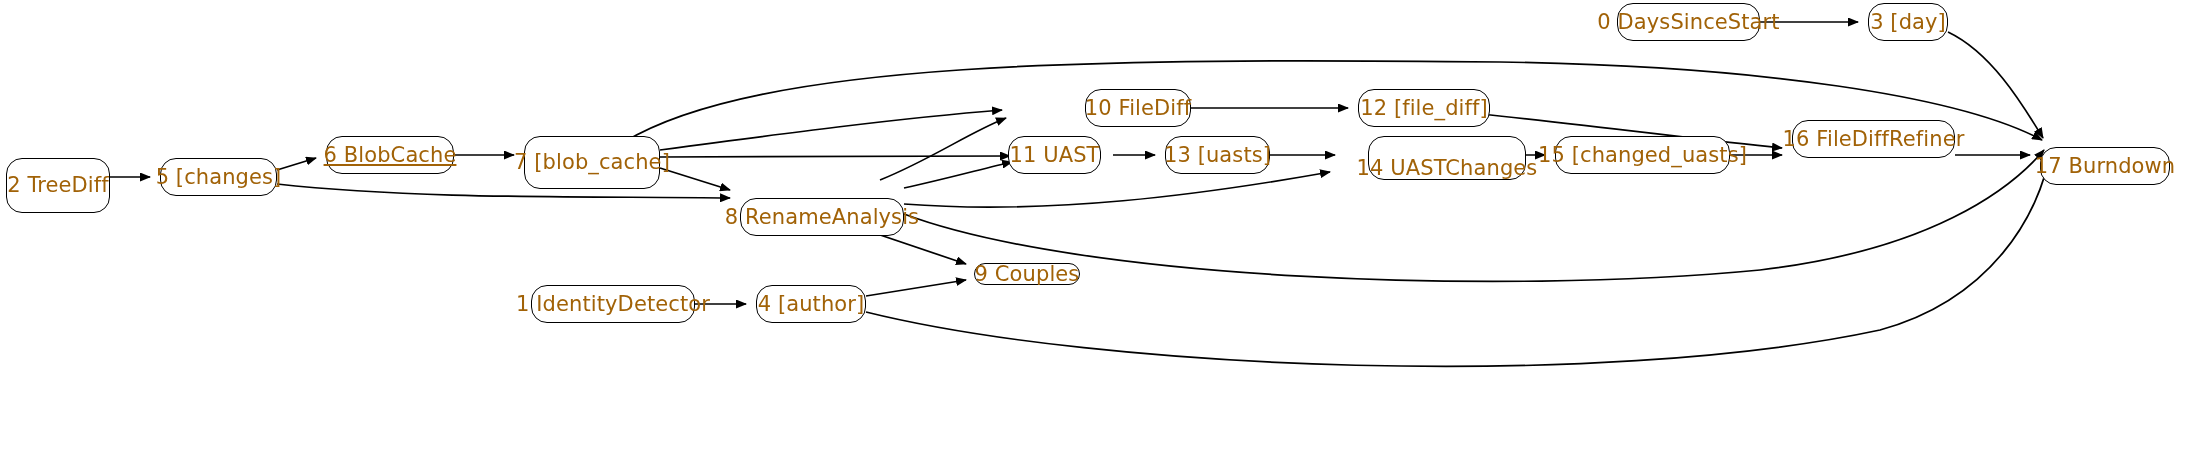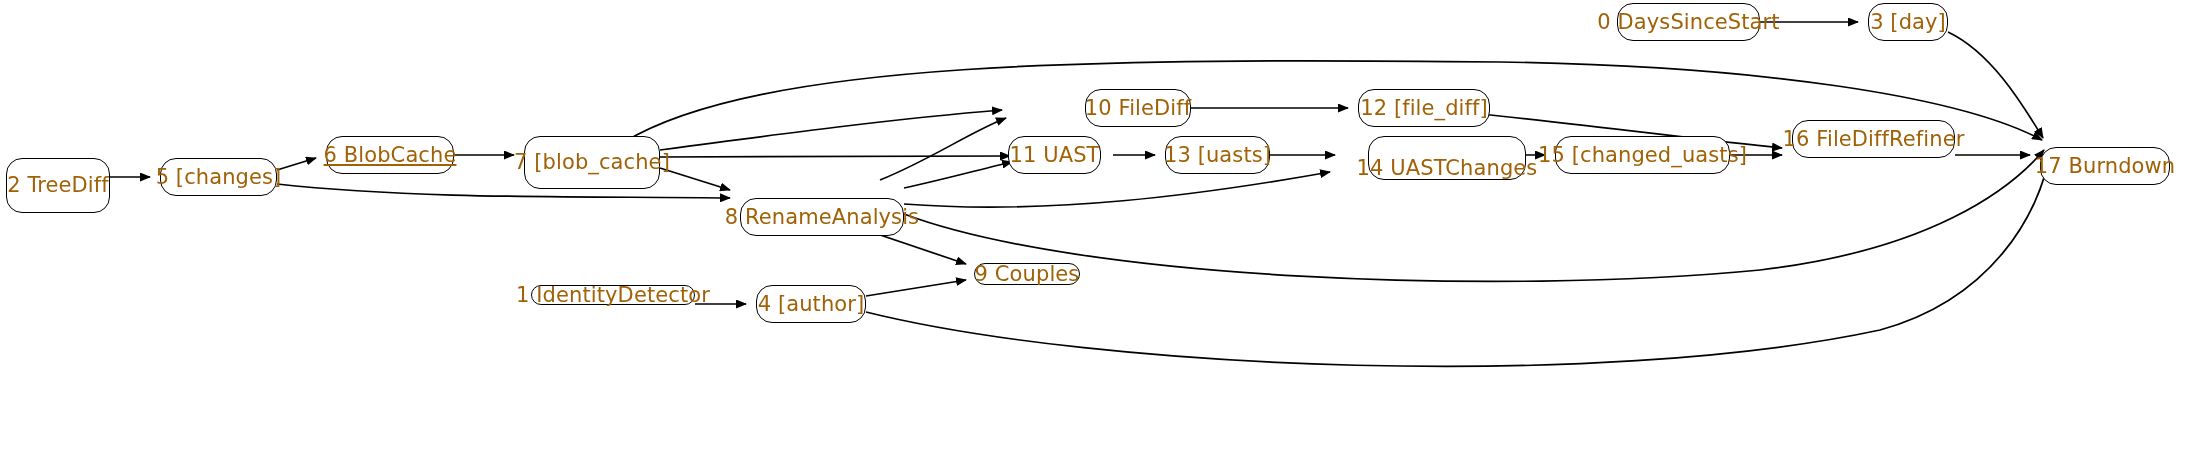--- a/index.html
+++ b/index.html
@@ -91,20 +91,20 @@
       </div>
       <div class="node" style="left: 160px; top: 158px; width: 117px; height: 38px;">
         <span>5 [changes]</span>
       </div>
       <div class="node" style="left: 740px; top: 180px; width: 164px; height: 38px; margin-top: 18px;">
         <span>8 RenameAnalysis</span>
       </div>
       <div class="node" style="left: 974px; top: 263px; width: 106px; height: 22px;">
         <span>9 Couples</span>
       </div>
-      <div class="node" style="left: 531px; top: 285px; width: 164px; height: 20px;">
+      <div class="node" style="left: 531px; top: 285px; width: 164px; height: 38px;">
         <span>1 IdentityDetector</span>
       </div>
       <div class="node" style="left: 756px; top: 285px; width: 110px; height: 38px; text-align: center;">
         <span>4 [author]</span>
       </div>
     </div>
 </div>
 
 </body></html>

